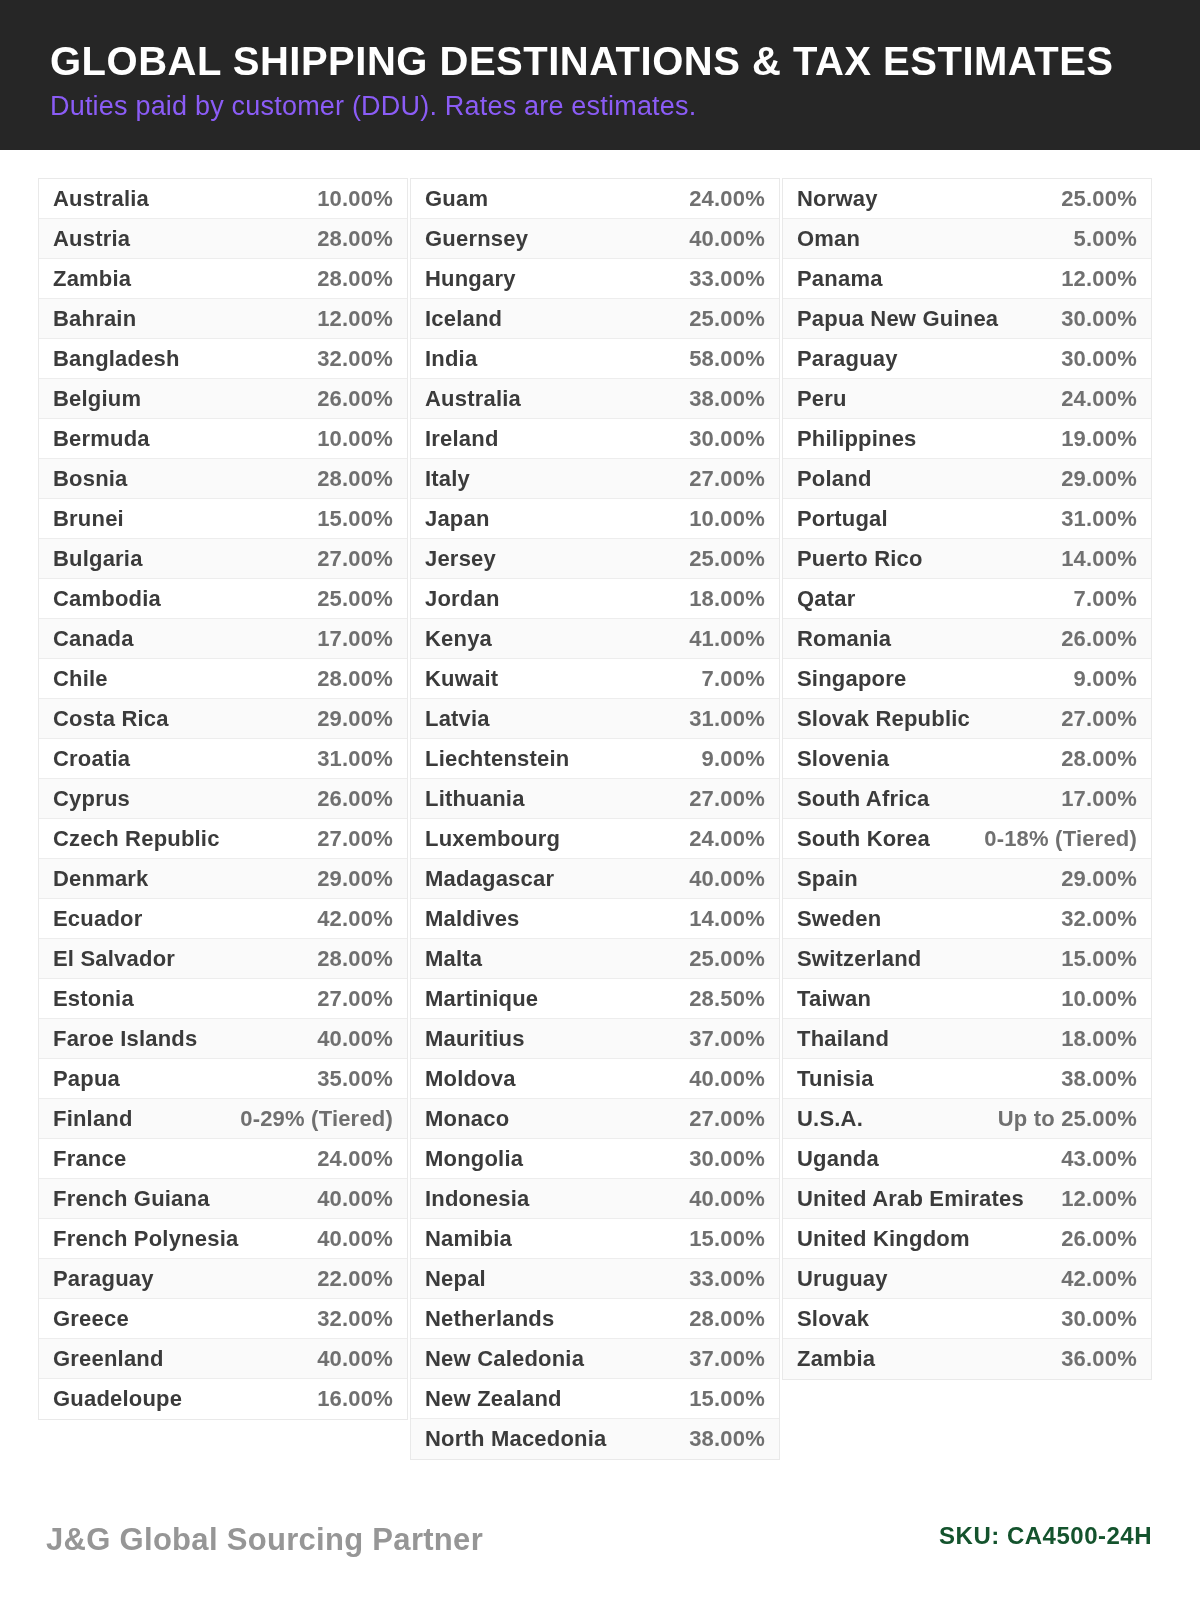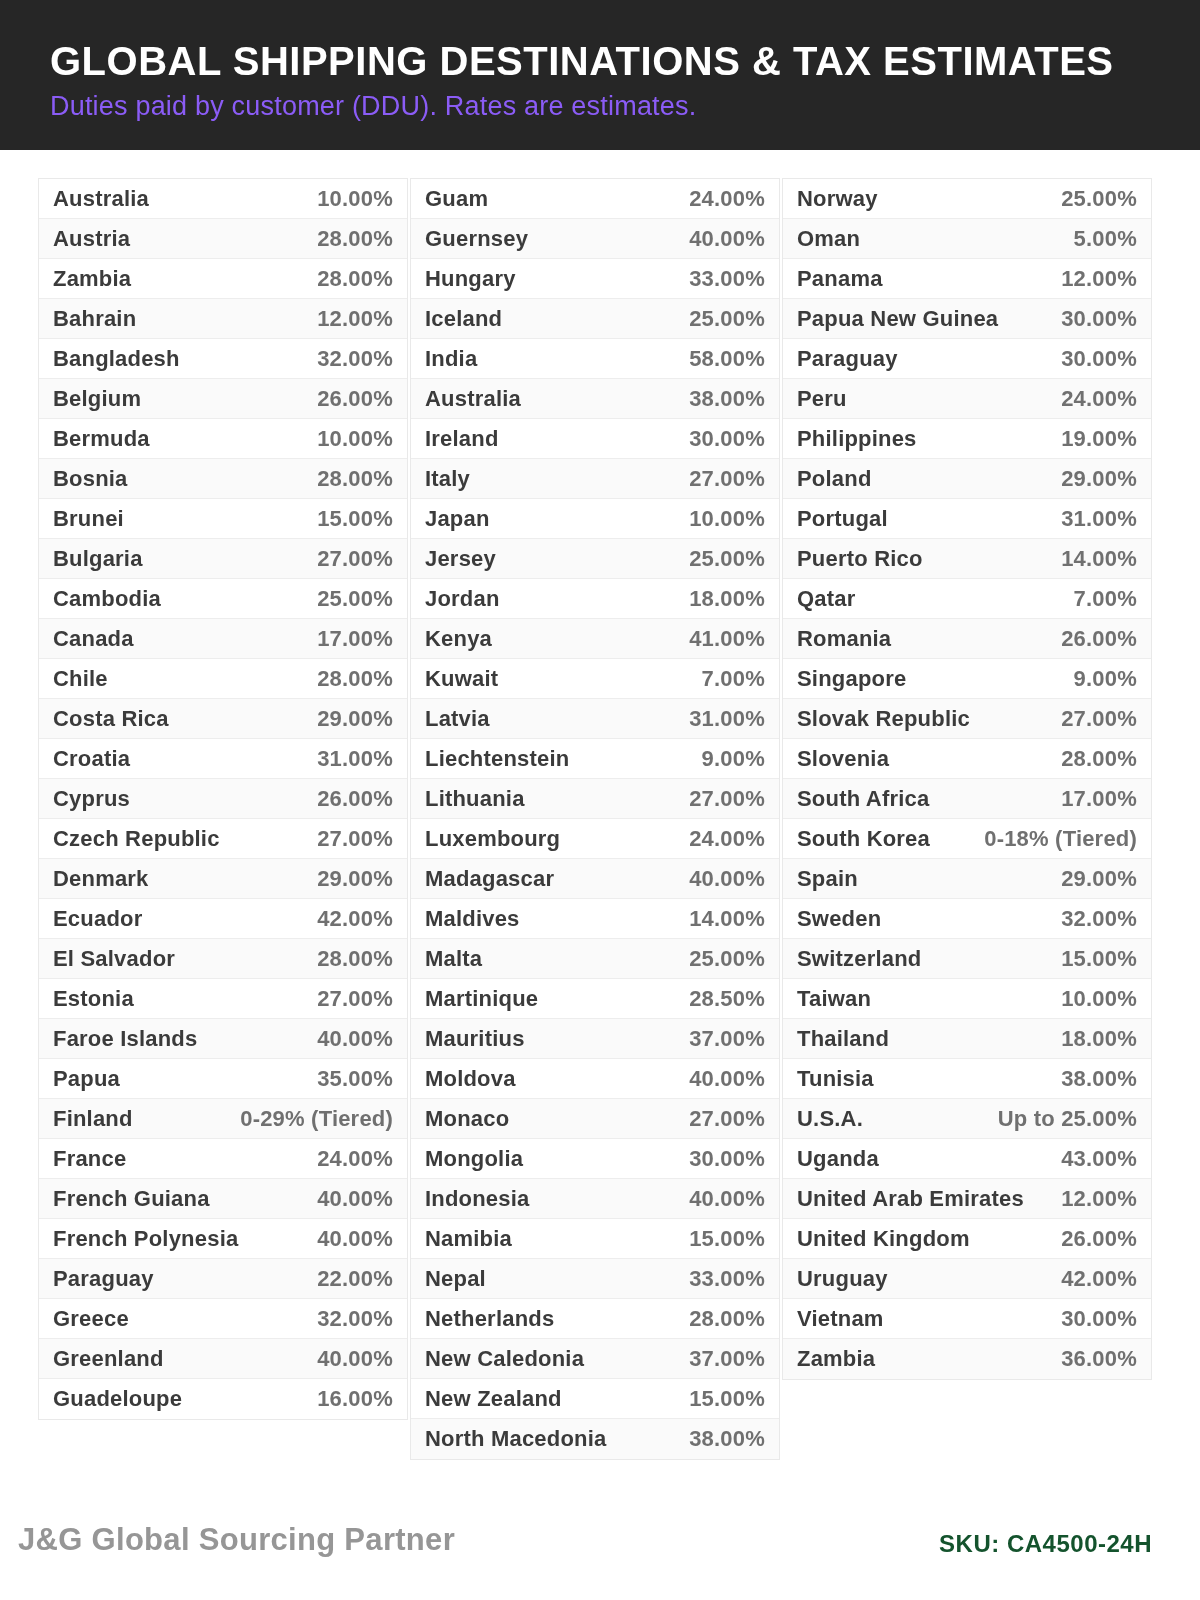--- a/index.html
+++ b/index.html
@@ -77,24 +77,24 @@
     color: #707070;
     letter-spacing: 0.2px;
     margin-left: 10px;
   }
   .footer {
     position: absolute;
     left: 0;
     top: 1522px;
     width: 1200px;
     box-sizing: border-box;
-    padding: 0 48px 0 18px;
+    padding: 0 48px 0 46px;
     display: flex;
     justify-content: space-between;
-    align-items: flex-end;
+    align-items: flex-start;
   }
   .brand {
     color: #969696;
     font-size: 31px;
     font-weight: bold;
     letter-spacing: 0.3px;
   }
   .sku {
     color: #14532d;
     font-size: 24px;
@@ -476,21 +476,21 @@
         </div>
         <div class="row">
           <span class="country">United Kingdom</span>
           <span class="rate">26.00%</span>
         </div>
         <div class="row">
           <span class="country">Uruguay</span>
           <span class="rate">42.00%</span>
         </div>
         <div class="row">
-          <span class="country">Vietnam</span>
+          <span class="country">Slovak</span>
           <span class="rate">30.00%</span>
         </div>
         <div class="row">
           <span class="country">Zambia</span>
           <span class="rate">36.00%</span>
         </div>
       </div>
   </div>
 
   <div class="footer">

